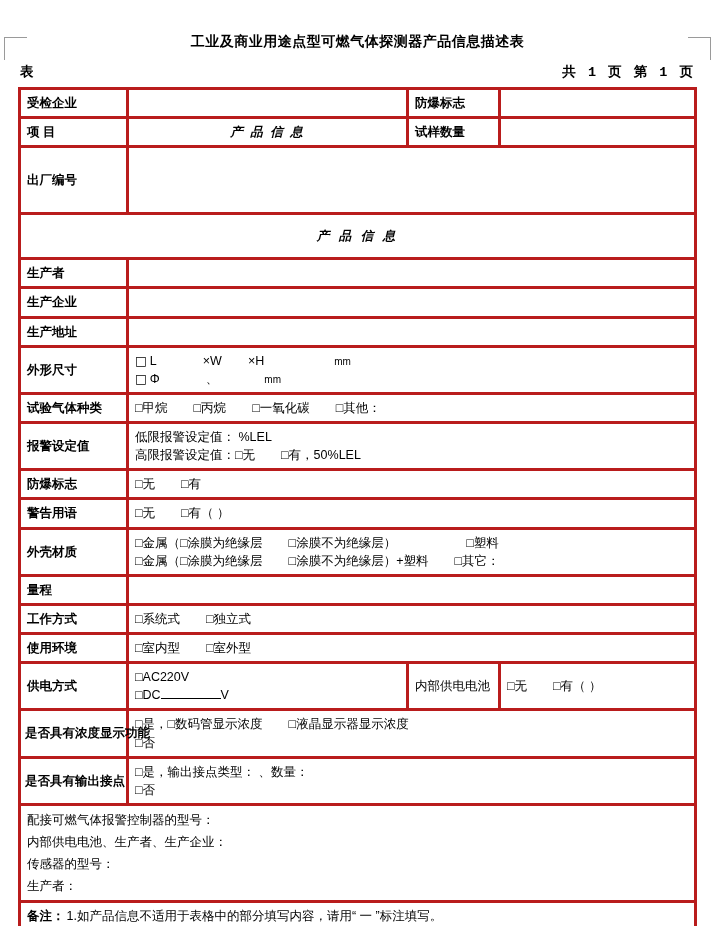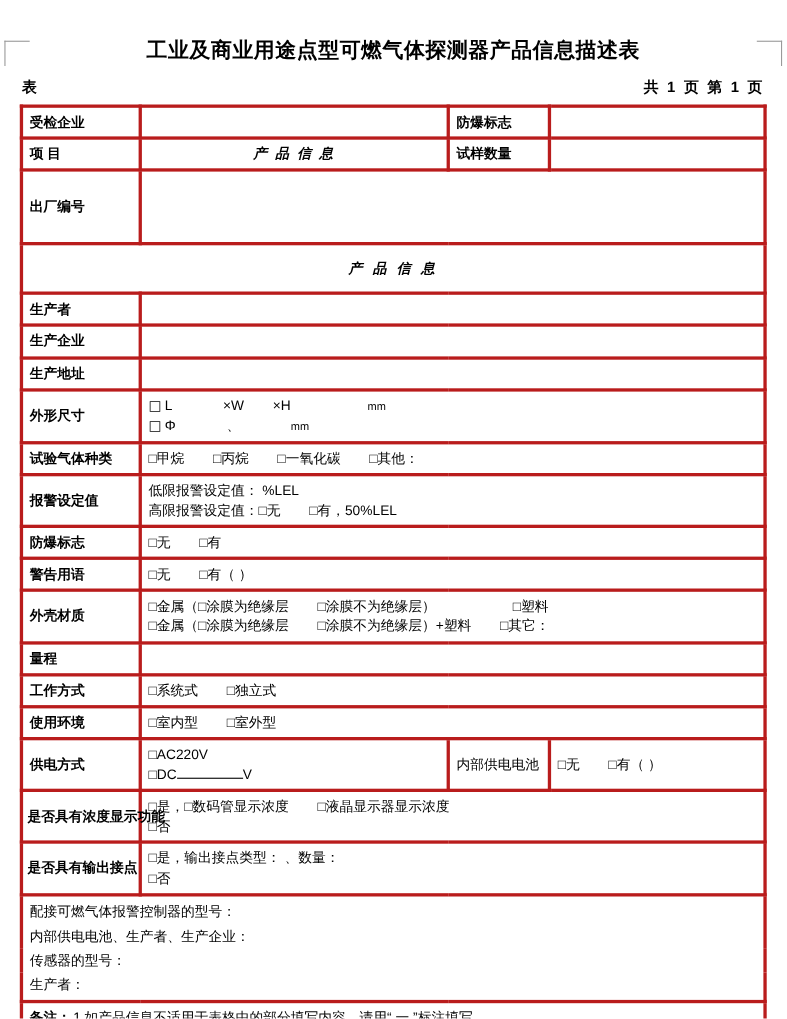--- a/index.html
+++ b/index.html
@@ -25,35 +25,35 @@
   .crop {
     position: absolute;
     width: 22px;
     height: 22px;
   }
   .crop.tl { top: 4px; left: 4px; border-top: 1px solid #9a9a9a; border-left: 1px solid #9a9a9a; }
   .crop.tr { top: 4px; right: 4px; border-top: 1px solid #9a9a9a; border-right: 1px solid #9a9a9a; }
 
   .doc-title {
     text-align: center;
-    font-size: 19px;
+    font-size: 14px;
     font-weight: bold;
     letter-spacing: 0.5px;
     margin: 33px 0 0 0;
     padding: 0 20px;
   }
   .subheader {
     margin: 12px 20px 6px 20px;
     display: flex;
     justify-content: space-between;
     align-items: baseline;
     font-size: 13.5px;
     font-weight: bold;
   }
-  .subheader .right { letter-spacing: 2px; }
+  .subheader .right { letter-spacing: 2px; font-family: Liberation Mono, monospace; }
 
   table.form {
     border-collapse: collapse;
     width: 676px;
     margin: 0 auto;
     table-layout: fixed;
   }
   table.form td {
     border: 3px solid #b91c1c;
     font-size: 12.5px;

